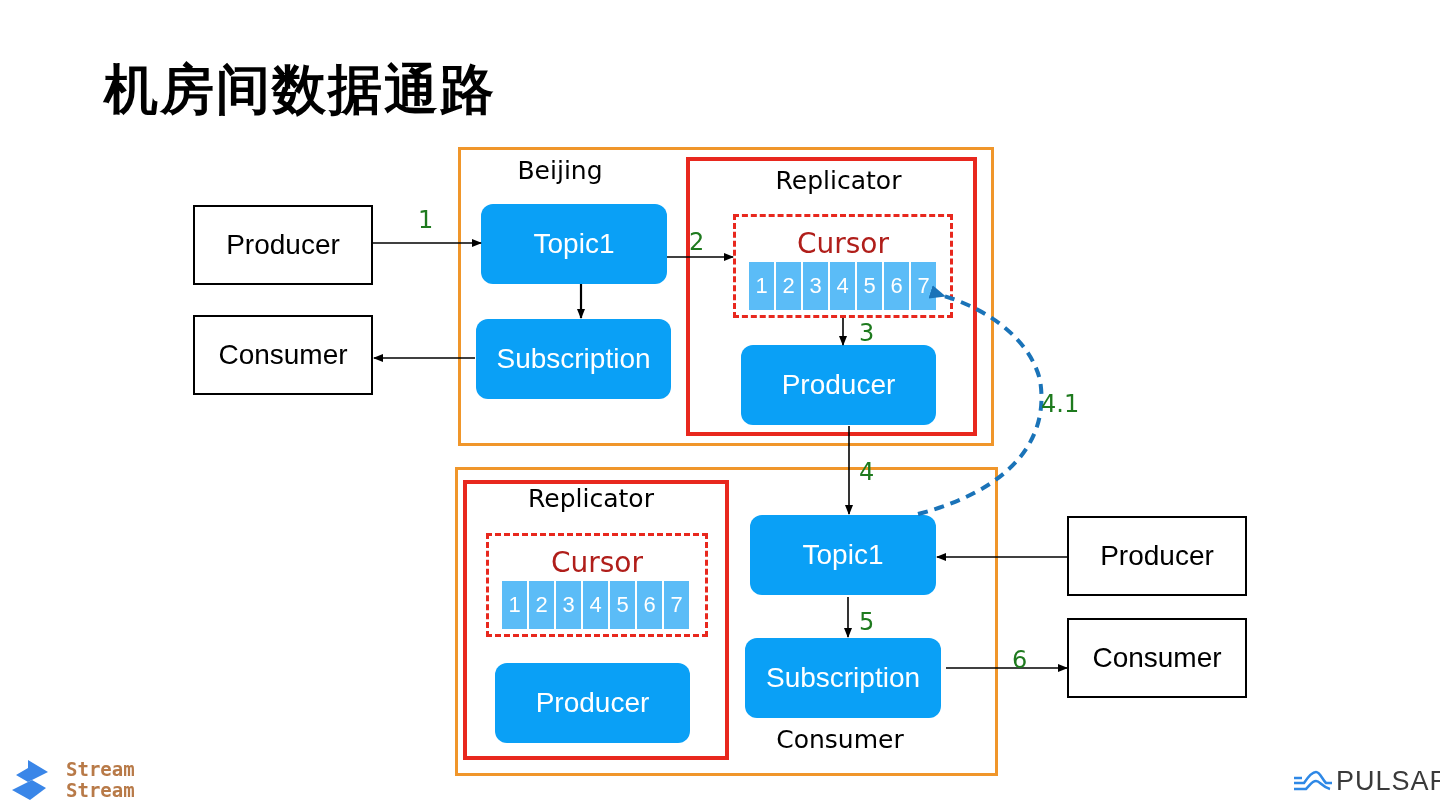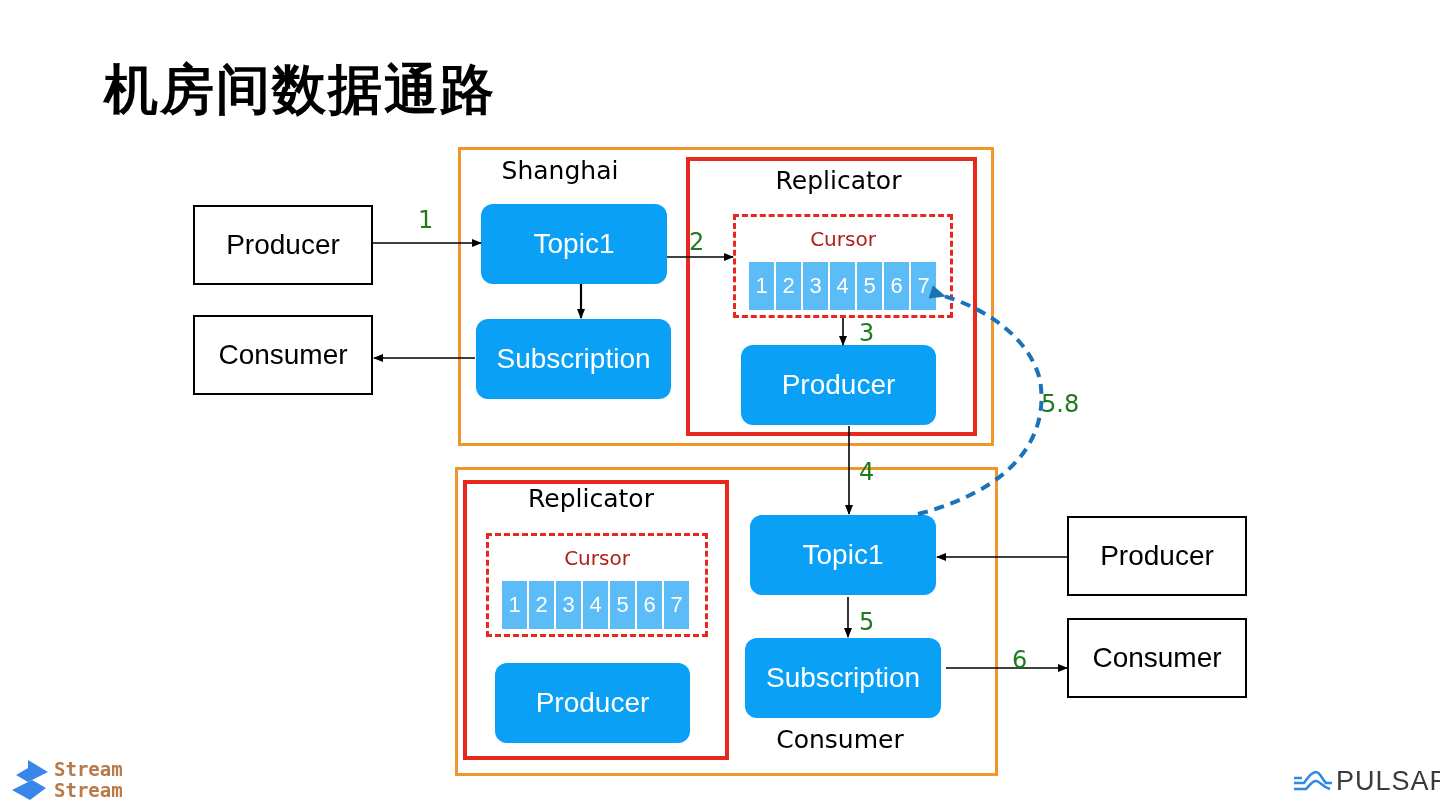--- a/index.html
+++ b/index.html
@@ -3,39 +3,39 @@
 <meta charset="utf-8">
 <style>
   html, body { margin:0; padding:0; background:#ffffff; }
   body { width:1440px; height:810px; position:relative; overflow:hidden; font-family:"Liberation Sans", "DejaVu Sans", sans-serif; }
   .abs { position:absolute; box-sizing:border-box; }
   .title { left:104px; top:40px; font-size:54px; font-weight:bold; color:#000; letter-spacing:2px; font-family:"DejaVu Sans", sans-serif; line-height:100px; }
   .region { border:3px solid #f0962a; }
   .replicator { border:4px solid #e8281e; }
   .cursor-box { border:3px dashed #e8281e; }
   .label-dark { color:#000; font-size:25px; text-align:center; font-family:"DejaVu Sans", sans-serif; }
-  .label-red { color:#b01e1a; font-size:20px; text-align:center; font-family:"DejaVu Sans", sans-serif; }
+  .label-red { color:#b01e1a; font-size:28px; text-align:center; font-family:"DejaVu Sans", sans-serif; }
   .blue-node { background:#0aa0f6; border-radius:12px; color:#fff; font-size:28px; display:flex; align-items:center; justify-content:center; font-weight:500; }
   .outline-node { border:2px solid #000; background:#fff; color:#000; font-size:28px; display:flex; align-items:center; justify-content:center; }
   .cells { display:flex; gap:2px; }
   .cell { background:#5bbcf7; color:#fff; font-size:22px; width:25px; height:48px; display:flex; align-items:center; justify-content:center; }
   .step { color:#1e7a1e; font-size:24px; font-family:"DejaVu Sans", sans-serif; }
   svg.overlay { position:absolute; left:0; top:0; width:1440px; height:810px; pointer-events:none; }
   .logo-sn { left:10px; top:758px; display:flex; align-items:center; gap:4px; }
-  .logo-sn-text { color:#b87a48; font-family:"DejaVu Sans Mono", monospace; font-weight:bold; font-size:19px; line-height:21px; }
+  .logo-sn-text { color:#b87a48; font-family:"DejaVu Sans Mono", monospace; font-weight:bold; font-size:19px; line-height:21px;margin-left:12px; }
   .logo-pulsar { left:1292px; top:766px; display:flex; align-items:center; gap:4px; }
   .logo-pulsar-text { color:#3a3a3a; font-size:27px; font-family:"Liberation Sans", sans-serif; letter-spacing:1px; }
 </style>
 </head>
 <body>
 
 <div class="abs title">机房间数据通路</div>
 
 <div class="abs region" style="left:458px; top:147px; width:536px; height:299px;"></div>
-<div class="abs label-dark" style="left:500px; top:156px; width:120px;">Shanghai</div>
+<div class="abs label-dark" style="left:500px; top:156px; width:120px;">Beijing</div>
 
 <div class="abs blue-node" style="left:481px; top:204px; width:186px; height:80px;">Topic1</div>
 <div class="abs blue-node" style="left:476px; top:319px; width:195px; height:80px;">Subscription</div>
 
 <div class="abs replicator" style="left:686px; top:157px; width:291px; height:279px;"></div>
 <div class="abs label-dark" style="left:686px; top:166px; width:305px;">Replicator</div>
 <div class="abs cursor-box" style="left:733px; top:214px; width:220px; height:104px;"></div>
 <div class="abs label-red" style="left:733px; top:227px; width:220px;">Cursor</div>
 <div class="abs cells" style="left:749px; top:262px;">
   <div class="cell">1</div>
@@ -92,21 +92,21 @@
   <line x1="1067" y1="557" x2="937" y2="557" stroke="#000" stroke-width="1.6" marker-end="url(#ah)"></line>
   <line x1="848" y1="597" x2="848" y2="637" stroke="#000" stroke-width="1.6" marker-end="url(#ah)"></line>
   <line x1="946" y1="668" x2="1067" y2="668" stroke="#000" stroke-width="1.6" marker-end="url(#ah)"></line>
   <path d="M918,514 C1010,490 1050,440 1040,380 C1030,340 990,310 944,296" fill="none" stroke="#1a73b8" stroke-width="4" stroke-dasharray="10,7" marker-end="url(#ahb)"></path>
 </svg>
 
 <div class="abs step" style="left:418px; top:206px;">1</div>
 <div class="abs step" style="left:689px; top:228px;">2</div>
 <div class="abs step" style="left:859px; top:319px;">3</div>
 <div class="abs step" style="left:859px; top:458px;">4</div>
-<div class="abs step" style="left:1041px; top:390px;">5.8</div>
+<div class="abs step" style="left:1041px; top:390px;">4.1</div>
 <div class="abs step" style="left:859px; top:608px;">5</div>
 <div class="abs step" style="left:1012px; top:646px;">6</div>
 
 <div class="abs logo-sn">
   <svg width="40" height="44" viewBox="0 0 40 44">
     <path d="M18,2 L38,14 L18,24 L6,17 L18,10 Z" fill="#3a86e8"></path>
     <path d="M22,22 L36,30 L20,42 L2,32 Z" fill="#3a86e8"></path>
   </svg>
   <div>
     <div class="logo-sn-text">Stream</div>

